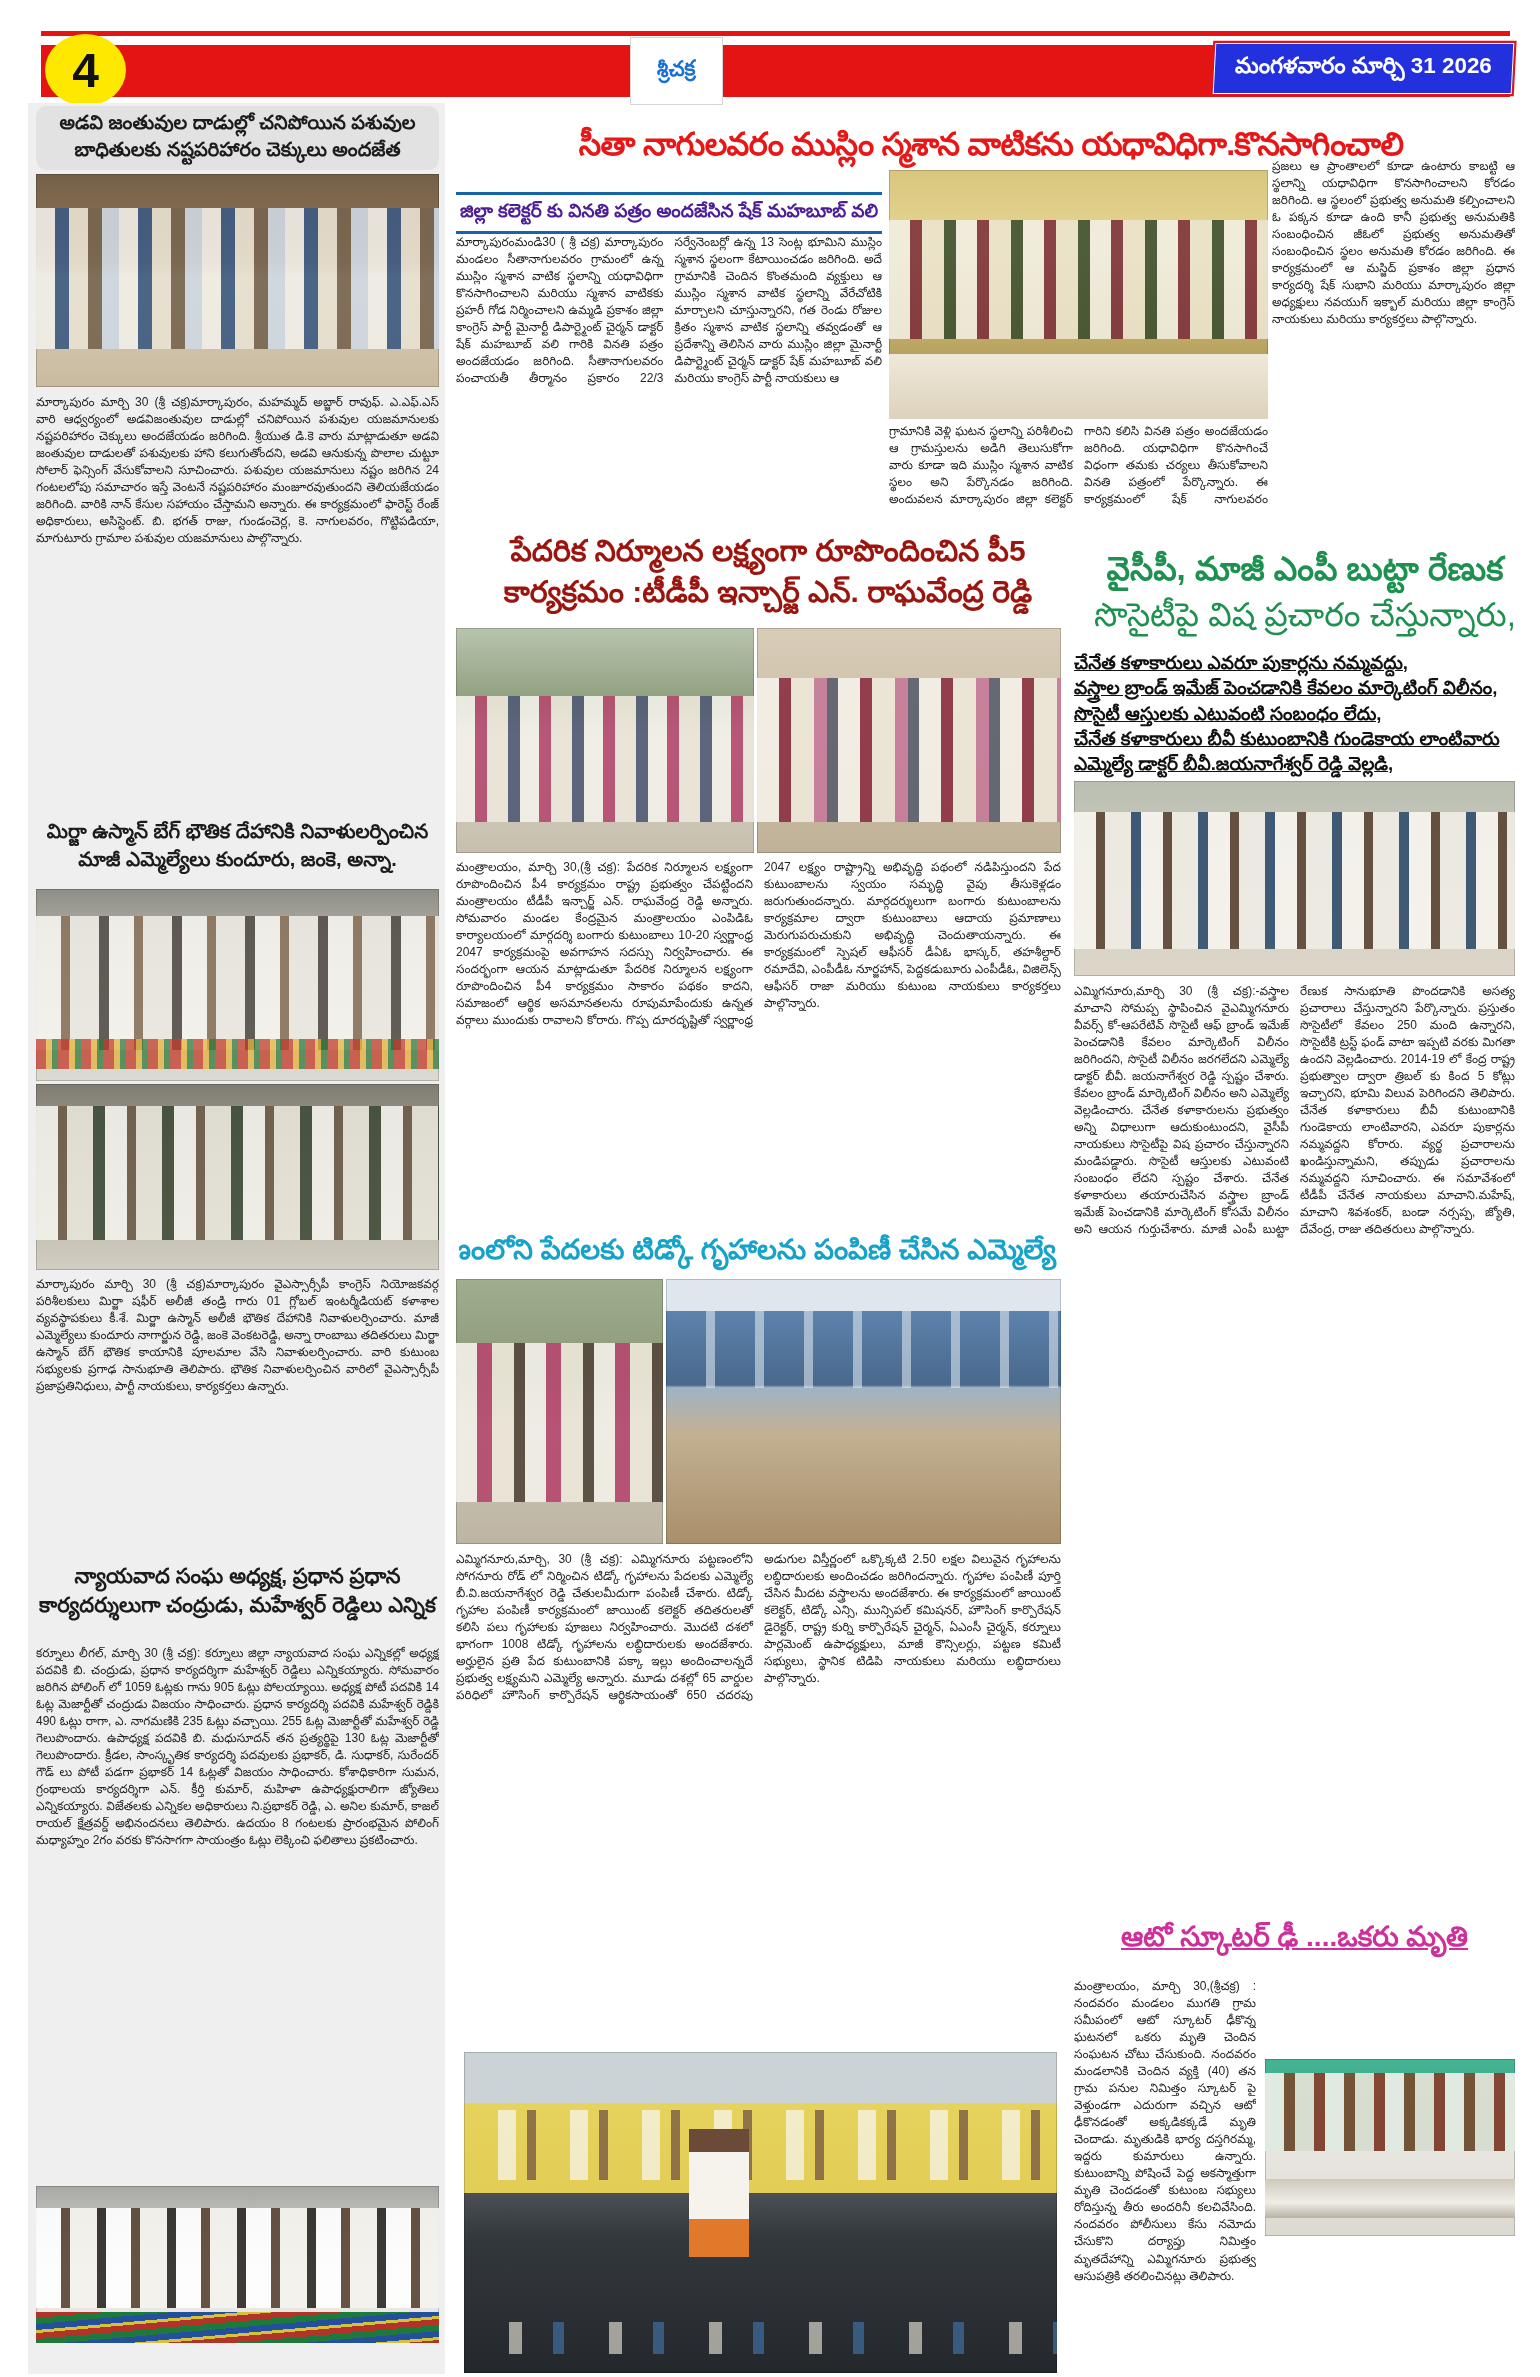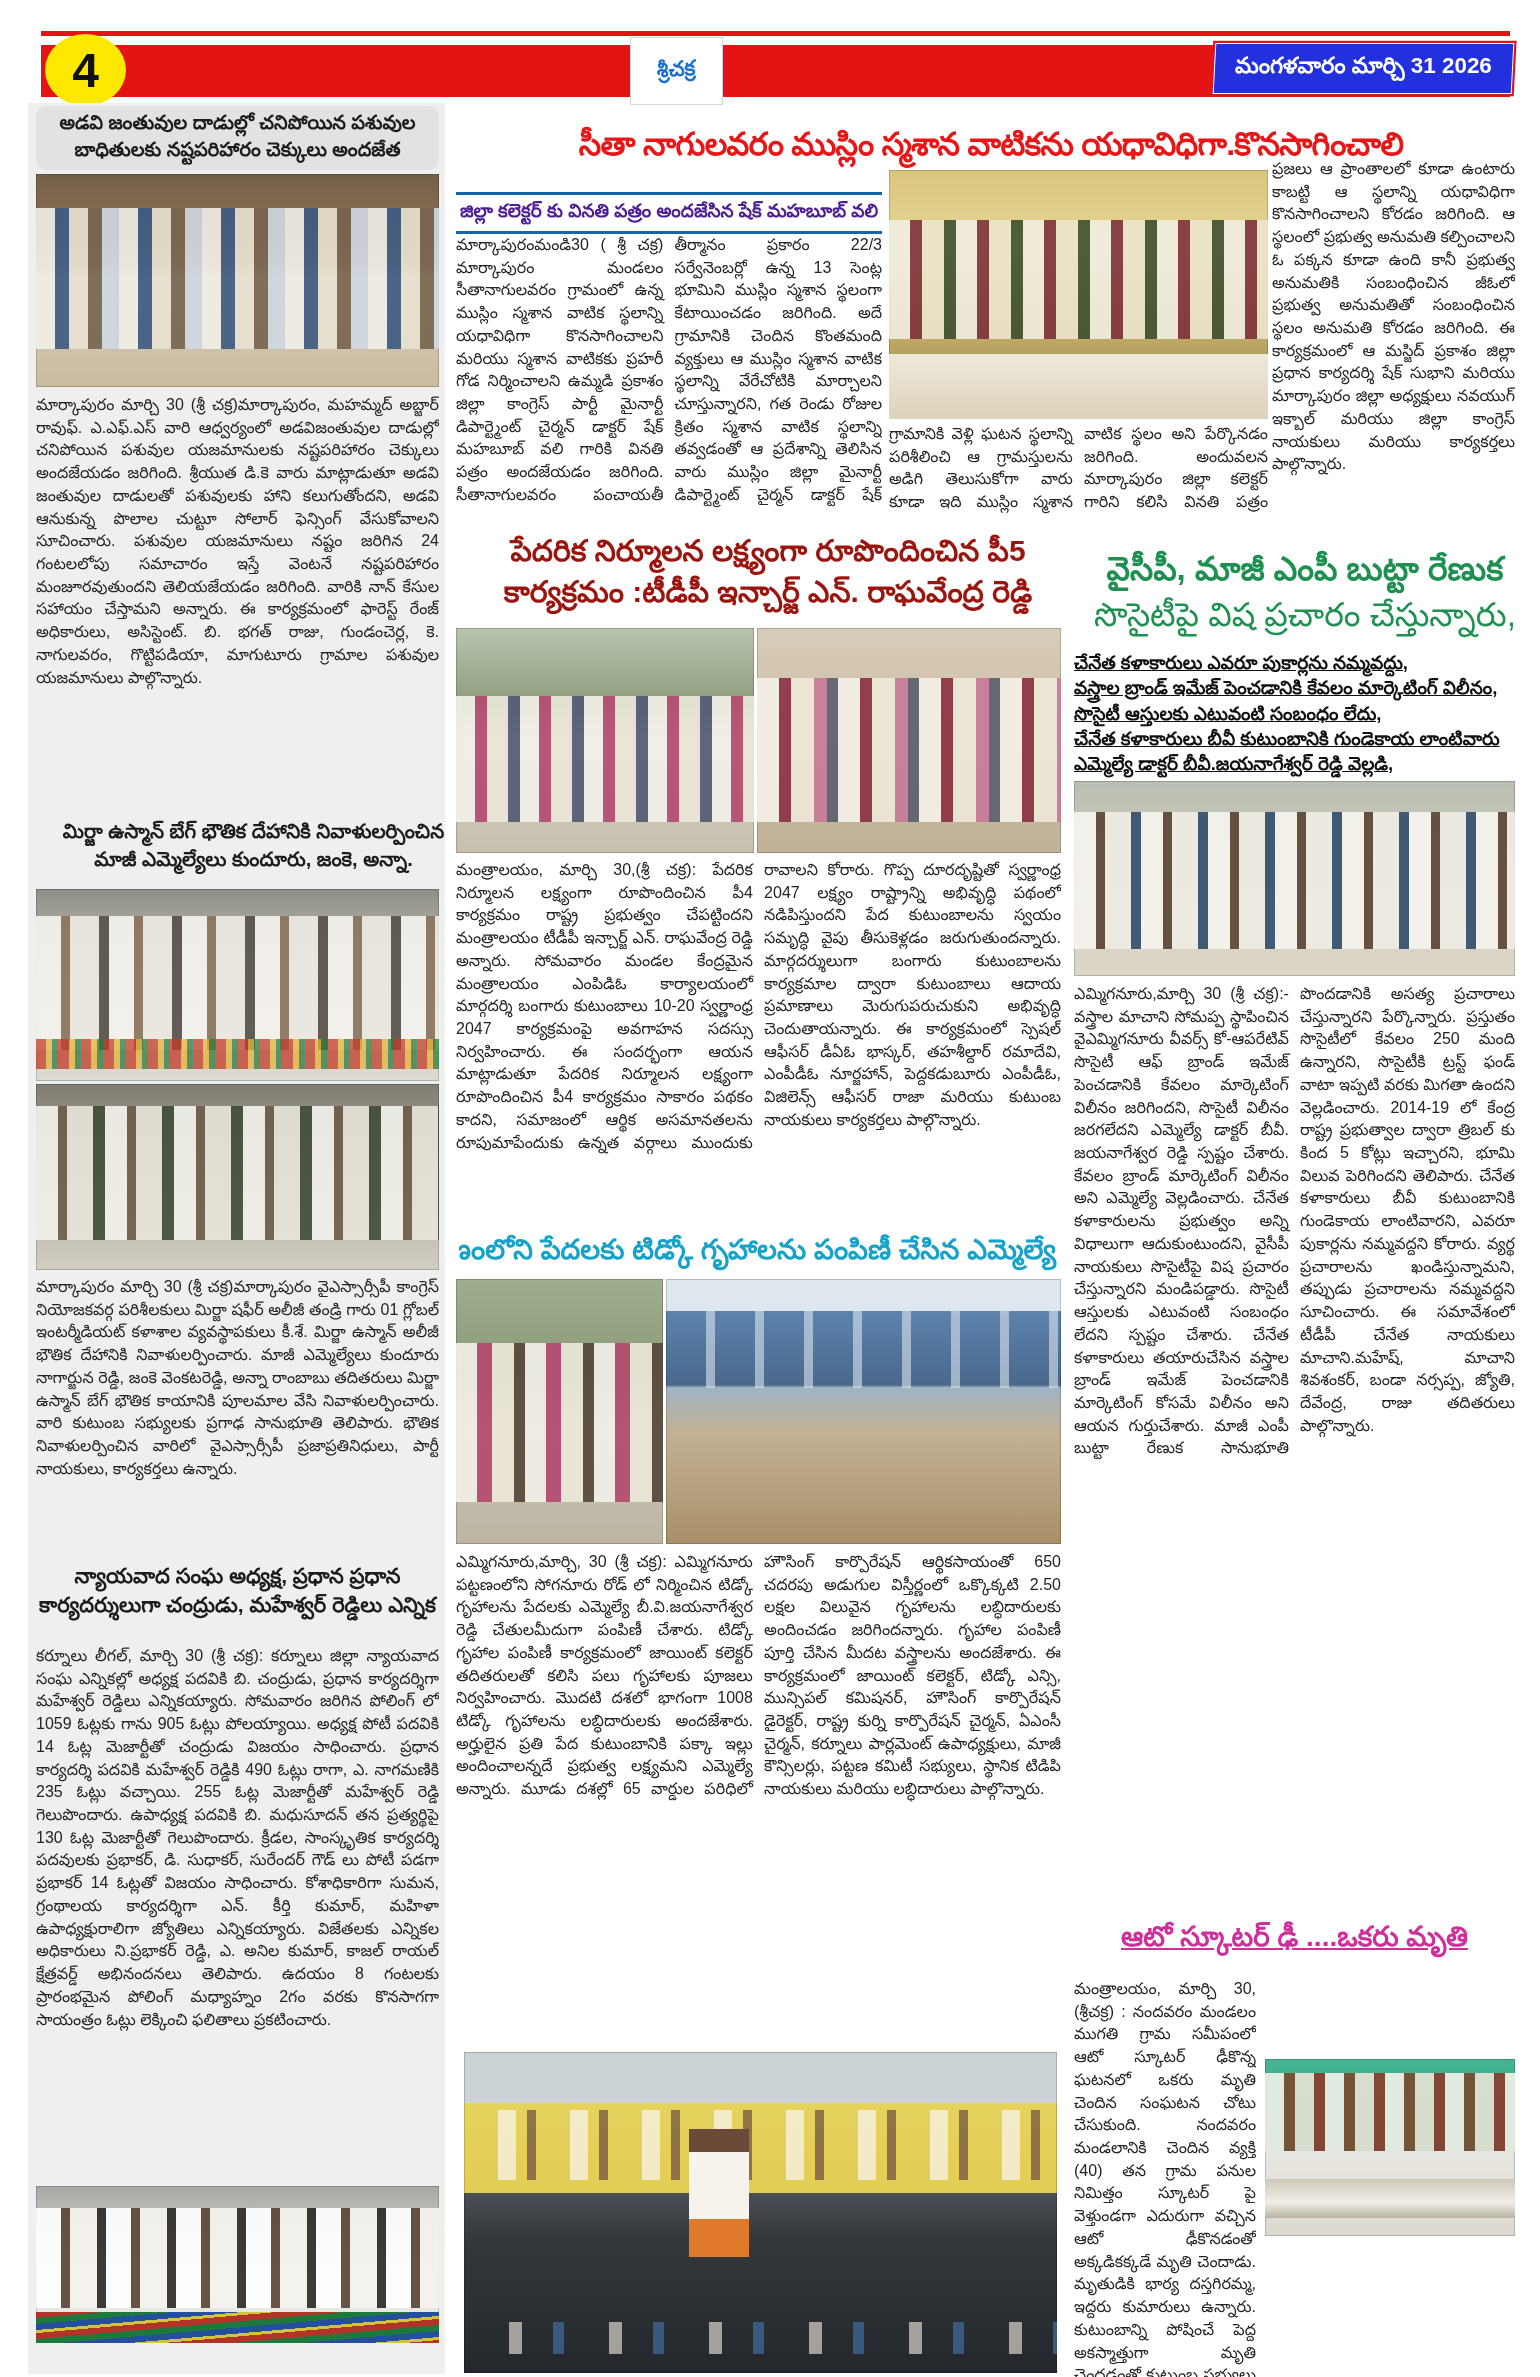--- a/index.html
+++ b/index.html
@@ -1,19 +1,19 @@
 <!DOCTYPE html>
 <html style="font-size:12px"><head>
 <meta charset="utf-8">
 <style>
   html,body{margin:0;padding:0;background:#888;}
   #page{position:relative;width:1541px;height:2377px;background:#ffffff;
         font-family:"Liberation Sans","DejaVu Sans",sans-serif;color:#1c1c1c;overflow:hidden;}
   .abs{position:absolute;}
-  .body-text{font-size:16px;line-height:1.42;text-align:justify;color:#232323;overflow:hidden;}
+  .body-text{font-size:12px;line-height:1.42;text-align:justify;color:#232323;overflow:hidden;}
   .cols2{column-count:2;column-gap:11.2px;}
   .photo{position:absolute;overflow:hidden;box-shadow:inset 0 0 0 0.7px rgba(0,0,0,.25);background:#b7ab95;}
   .figs{position:absolute;left:0;right:0;}
   .head-center{text-align:center;font-weight:bold;}
   .gray-panel{background:#efefef;}
   .hl-box{background:#e2e2e2;border-radius:10.4px;display:flex;flex-direction:column;justify-content:center;}
   .rule-subhead{border-top:3px solid #1565a8;border-bottom:3px solid #1565a8;display:flex;align-items:center;justify-content:center;}
   .deck-line{font-weight:bold;text-decoration:underline;font-size:18.6px;line-height:1.36;color:#111;}
   .u-line{display:block;}
 </style>
@@ -42,21 +42,21 @@
 
   <div class="abs hl-box" style="left:36px;top:106px;width:403px;height:64px;">
     <div class="head-center" style="font-size:19.4px;">అడవి జంతువుల దాడుల్లో చనిపోయిన పశువుల</div>
     <div class="head-center" style="font-size:19.4px;">బాధితులకు నష్టపరిహారం చెక్కులు అందజేత</div>
   </div>
   <div class="photo" style="left:36px;top:174px;width:403px;height:213px;background:linear-gradient(180deg,#74604a 0%,#8d7154 30%,#a88f73 42%,#d8cdbb 48%,#cabb9f 100%);">
     <div class="figs" style="top:16%;height:66%;opacity:.9;background:repeating-linear-gradient(90deg,#f1efe8 0 19.4px,#3c5a82 19.4px 33px,#e9e2d2 33px 52px,#76644e 52px 66px,#cfd8e2 66px 83px);"></div>
   </div>
   <div class="abs body-text" style="left:36px;top:394px;width:403px;height:422px;">మార్కాపురం మార్చి 30 (శ్రీ చక్ర)మార్కాపురం, మహమ్మద్ అబ్జార్ రావుఫ్. ఎ.ఎఫ్.ఎస్ వారి ఆధ్వర్యంలో అడవిజంతువుల దాడుల్లో చనిపోయిన పశువుల యజమానులకు నష్టపరిహారం చెక్కులు అందజేయడం జరిగింది. శ్రీయుత డి.కె వారు మాట్లాడుతూ అడవి జంతువుల దాడులతో పశువులకు హాని కలుగుతోందని, అడవి ఆనుకున్న పొలాల చుట్టూ సోలార్ ఫెన్సింగ్ వేసుకోవాలని సూచించారు. పశువుల యజమానులు నష్టం జరిగిన 24 గంటలలోపు సమాచారం ఇస్తే వెంటనే నష్టపరిహారం మంజూరవుతుందని తెలియజేయడం జరిగింది. వారికి నాన్ కేసుల సహాయం చేస్తామని అన్నారు. ఈ కార్యక్రమంలో ఫారెస్ట్ రేంజ్ అధికారులు, అసిస్టెంట్. బి. భగత్ రాజు, గుండంచెర్ల, కె. నాగులవరం, గొట్టిపడియా, మాగుటూరు గ్రామాల పశువుల యజమానులు పాల్గొన్నారు.</div>
 
-  <div class="abs head-center" style="left:52px;top:820px;width:403px;height:64px;">
+  <div class="abs head-center" style="left:36px;top:820px;width:403px;height:64px;">
     <div style="font-size:20px;font-weight:bold;">మిర్జా ఉస్మాన్ బేగ్  భౌతిక దేహానికి నివాళులర్పించిన</div>
     <div style="font-size:20px;font-weight:bold;">మాజీ ఎమ్మెల్యేలు కుందూరు, జంకె, అన్నా.</div>
   </div>
   <div class="photo" style="left:36px;top:889px;width:403px;height:192px;background:linear-gradient(180deg,#8e8d86 0%,#b9b7ae 30%,#dcdad2 100%);">
     <div class="figs" style="top:14%;height:70%;opacity:.9;background:repeating-linear-gradient(90deg,#f5f4ef 0 25px,#8a745d 25px 34px,#eceae2 34px 63px,#55504a 63px 73px);"></div>
     <div class="figs" style="bottom:6%;height:16%;background:repeating-linear-gradient(90deg,#c23b2a 0 10.4px,#e8b33a 10.4px 16.4px,#2e7a3c 16.4px 22.4px);opacity:.75;"></div>
   </div>
   <div class="photo" style="left:36px;top:1084px;width:403px;height:186px;background:linear-gradient(180deg,#7f7c72 0%,#a8a296 35%,#d3cec2 100%);">
     <div class="figs" style="top:12%;height:72%;opacity:.9;background:repeating-linear-gradient(90deg,#f3f2ec 0 22.4px,#6d5b48 22.4px 31px,#e7e4da 31px 57px,#3f4c3a 57px 69px);"></div>
   </div>

